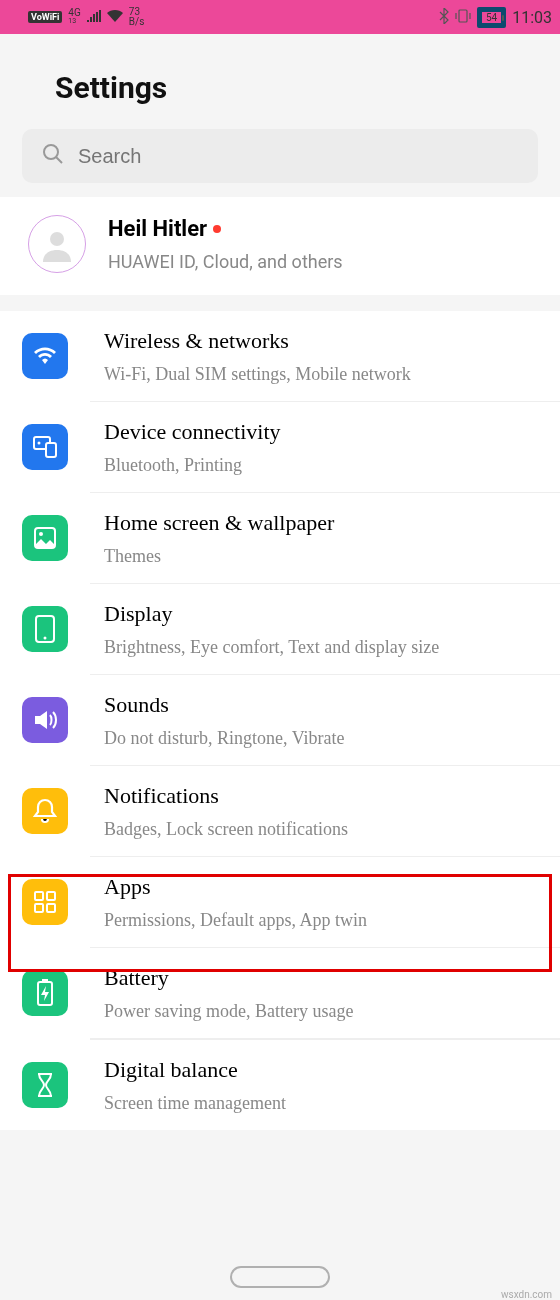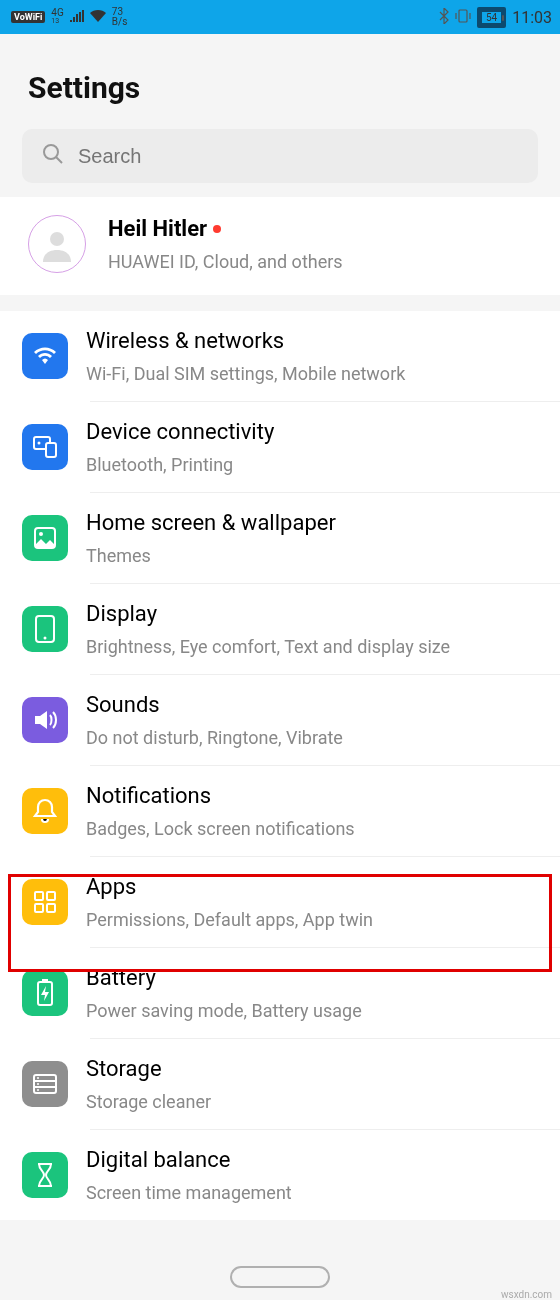--- a/index.html
+++ b/index.html
@@ -10,44 +10,45 @@
   font-family: -apple-system, BlinkMacSystemFont, "Segoe UI", Roboto, sans-serif;
   color: #000;
   overflow: hidden;
   position: relative;
 }
 .status-bar {
   height: 34px;
   display: flex;
   align-items: center;
   justify-content: space-between;
-  padding: 0 8px 0 11px;
+  padding: 0 8px 0 28px;
   font-size: 14px;
   color: #333;
-  background: #0ea5e9;
+  background: #ec4899;
 }
 .status-left { display: flex; align-items: center; gap: 6px; }
 .status-right { display: flex; align-items: center; gap: 6px; }
 .vowifi-badge {
   background: #333;
   color: #fff;
   font-size: 9px;
   font-weight: bold;
   padding: 1px 3px;
   border-radius: 2px;
 }
 .sig-4g { font-size: 10px; display: flex; flex-direction: column; line-height: 8px; }
 .speed { font-size: 10px; display: flex; flex-direction: column; line-height: 10px; text-align: left; }
 .batt { border: 5px solid #0c4a6e; border-radius: 2px; padding: 0px 4px; font-size: 10px; position: relative; }
 .batt::after { content: ""; position: absolute; right: -3px; top: 3px; width: 2px; height: 6px; background: #555; border-radius: 1px;}
 .page-title {
   font-size: 30px;
   font-weight: 700;
   padding: 36px 28px 24px;
   color: #111;
+  margin-left: 27px;
 }
 .search-box {
   margin: 0 22px 14px;
   background: #ececec;
   border-radius: 10px;
   height: 54px;
   display: flex;
   align-items: center;
   padding: 0 20px;
   gap: 14px;
@@ -95,21 +96,22 @@
   font-size: 18px;
   margin-top: 10px;
 }
 .gap { height: 16px; background: #f5f5f5; }
 .list { background: #fff; }
 .item {
   display: flex;
   align-items: center;
   padding: 16px 0 16px 22px;
   min-height: 90px;
-  gap: 18px;
+  gap: 36px;
+  font-family: Liberation Serif, serif;
 }
 .item-inner { flex: 1; padding-right: 10px; }
 .item-title { font-size: 22px; color: #000; }
 .item-sub { font-size: 18px; color: #888; margin-top: 10px; }
 .icon-box {
   width: 46px;
   height: 46px;
   border-radius: 10px;
   display: flex;
   align-items: center;
@@ -323,36 +325,20 @@
           <rect x="8" y="1" width="6" height="3" fill="#fff"></rect>
           <path fill="#fff" d="M12 8l-5 9h4l-1 6 5-9h-4z"></path>
         </svg>
       </div>
       <div class="item-inner">
         <div class="item-title">Battery</div>
         <div class="item-sub">Power saving mode, Battery usage</div>
       </div>
     </div>
     <div class="divider"></div>
-    <div class="item">
-      <div class="icon-box ic-gray">
-        <svg width="28" height="24" viewBox="0 0 28 24">
-          <rect x="3" y="3" width="22" height="18" rx="2" fill="none" stroke="#fff" stroke-width="2"></rect>
-          <line x1="3" y1="9" x2="25" y2="9" stroke="#fff" stroke-width="2"></line>
-          <line x1="3" y1="15" x2="25" y2="15" stroke="#fff" stroke-width="2"></line>
-          <circle cx="7" cy="6" r="1" fill="#fff"></circle>
-          <circle cx="7" cy="12" r="1" fill="#fff"></circle>
-          <circle cx="7" cy="18" r="1" fill="#fff"></circle>
-        </svg>
-      </div>
-      <div class="item-inner">
-        <div class="item-title">Storage</div>
-        <div class="item-sub">Storage cleaner</div>
-      </div>
-    </div>
     <div class="divider"></div>
     <div class="item">
       <div class="icon-box ic-green">
         <svg width="22" height="28" viewBox="0 0 22 28">
           <path fill="none" stroke="#fff" stroke-width="2" d="M4 3h14M4 25h14M5 3c0 6 5 7 5 11s-5 5-5 11M17 3c0 6-5 7-5 11s5 5 5 11"></path>
         </svg>
       </div>
       <div class="item-inner">
         <div class="item-title">Digital balance</div>
         <div class="item-sub">Screen time management</div>

